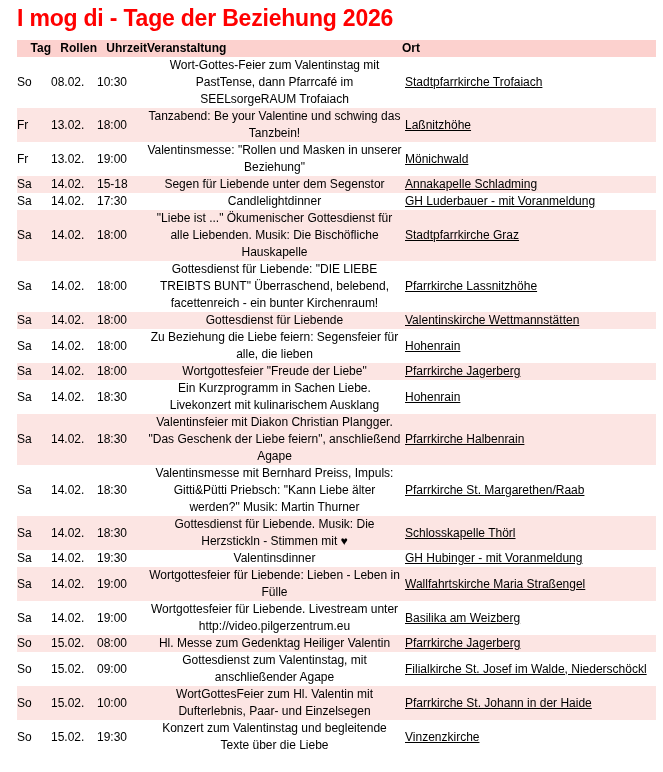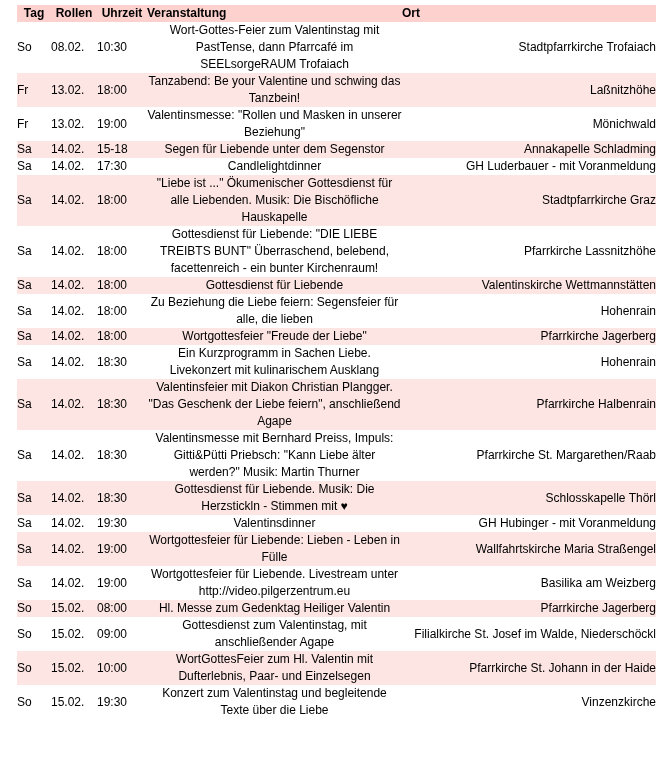--- a/index.html
+++ b/index.html
@@ -42,31 +42,32 @@
   col.c-veranstaltung{ width: 255px; }
   col.c-ort          { width: 254px; }
   th, td {
     font-size: 12px;
     line-height: 17px;
     padding: 0;
     vertical-align: middle;
     overflow-wrap: break-word;
   }
   thead tr { background: var(--header-bg); }
-  th { font-weight: 700; text-align: center; }
+  th { font-weight: 700; text-align: right; }
   th.h-veranstaltung, th.h-ort { text-align: left; }
   tbody tr:nth-child(even) { background: var(--stripe-bg); }
   td.cell-tag, td.cell-datum, td.cell-uhrzeit { text-align: left; }
   td.cell-veranstaltung { text-align: center; }
-  td.cell-ort { text-align: right; padding-left: 3px; }
+  td.cell-ort { text-align: left; padding-left: 3px; text-decoration: underline; }
 </style>
 </head>
 <body>
 
 <div class="page">
+  <h1 class="title">I mog di - Tage der Beziehung 2026</h1>
 
   <table class="events">
     <colgroup>
       <col class="c-tag">
       <col class="c-datum">
       <col class="c-uhrzeit">
       <col class="c-veranstaltung">
       <col class="c-ort">
     </colgroup>
     <thead>

